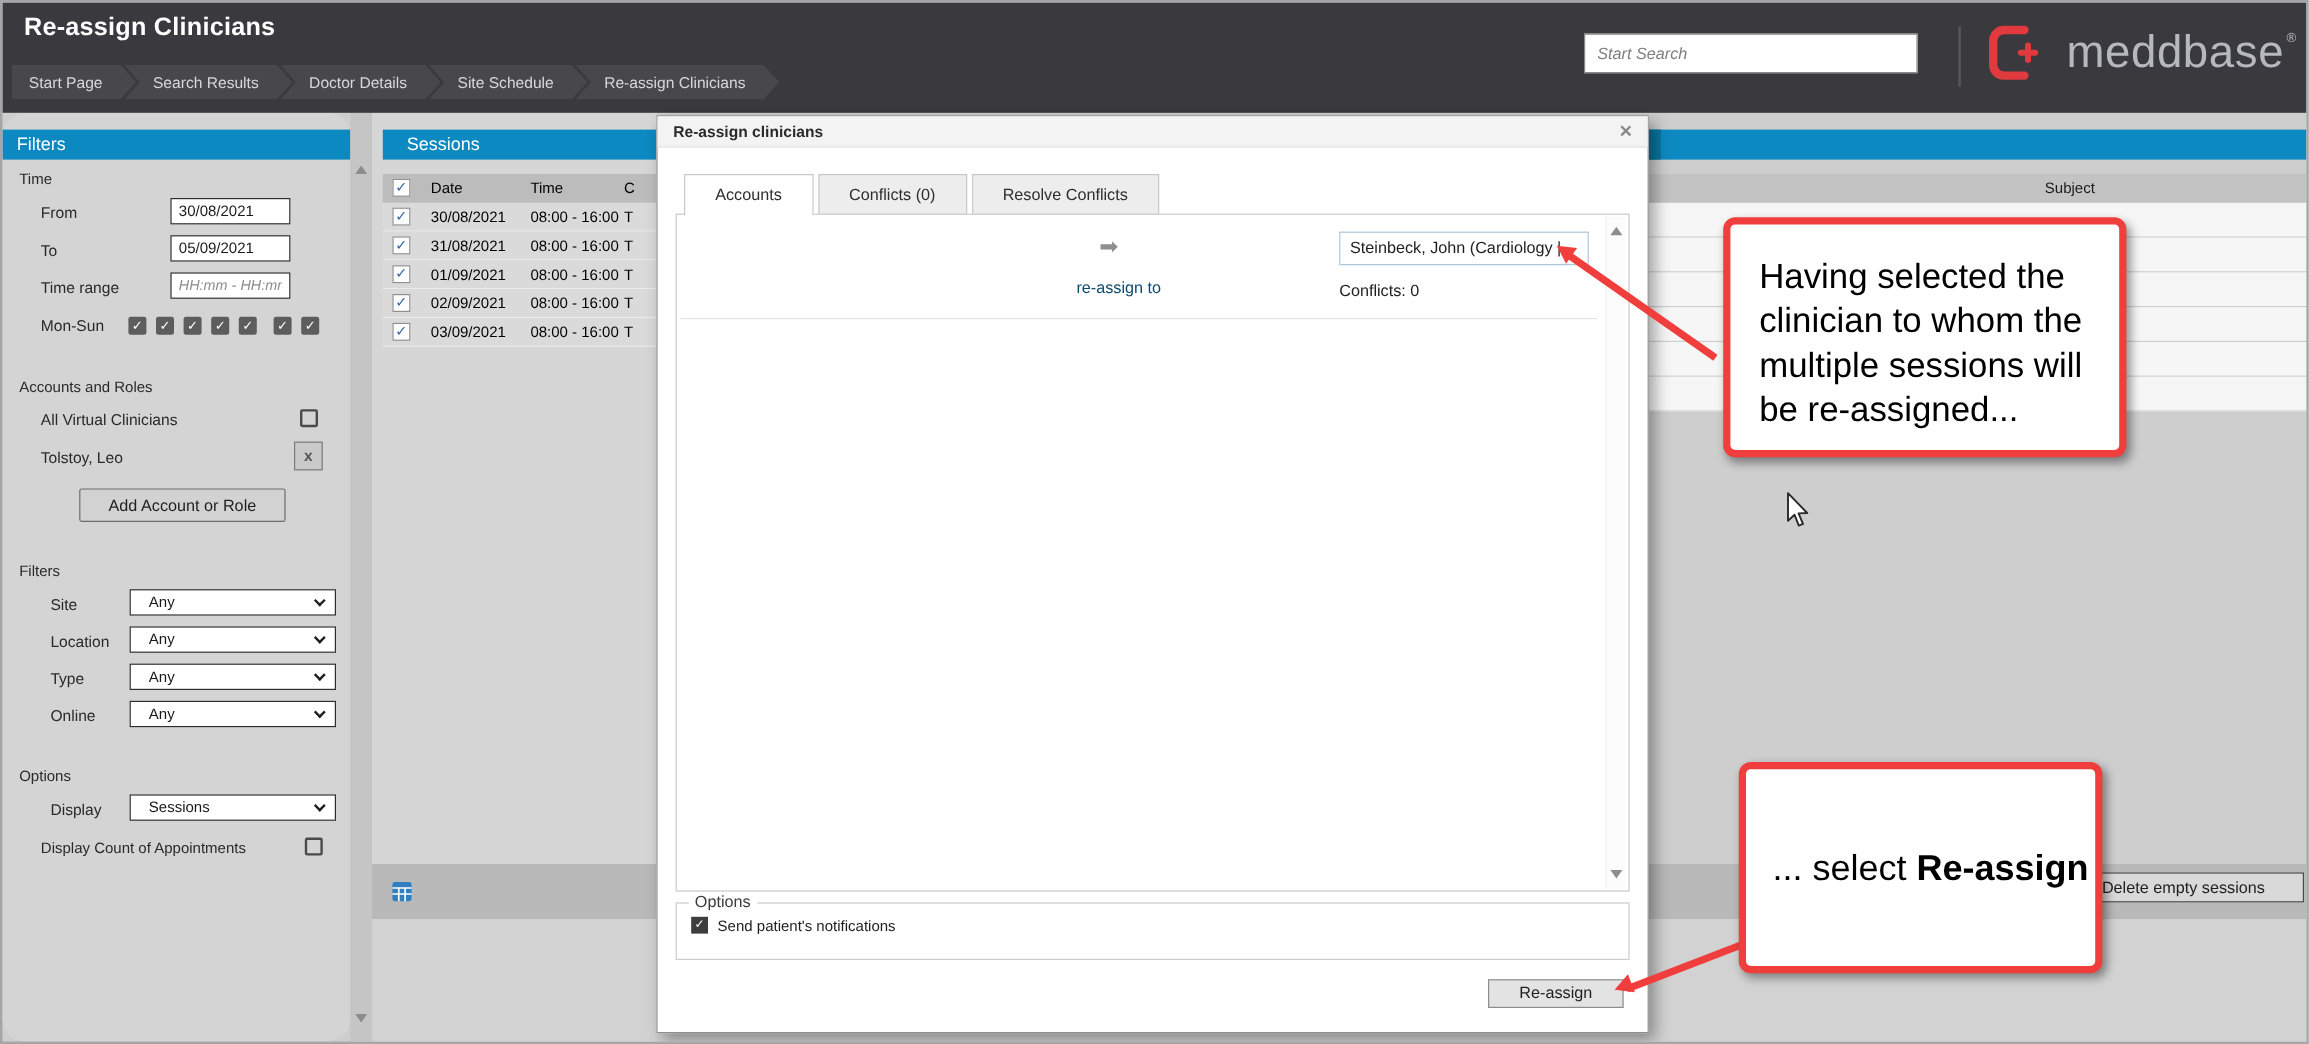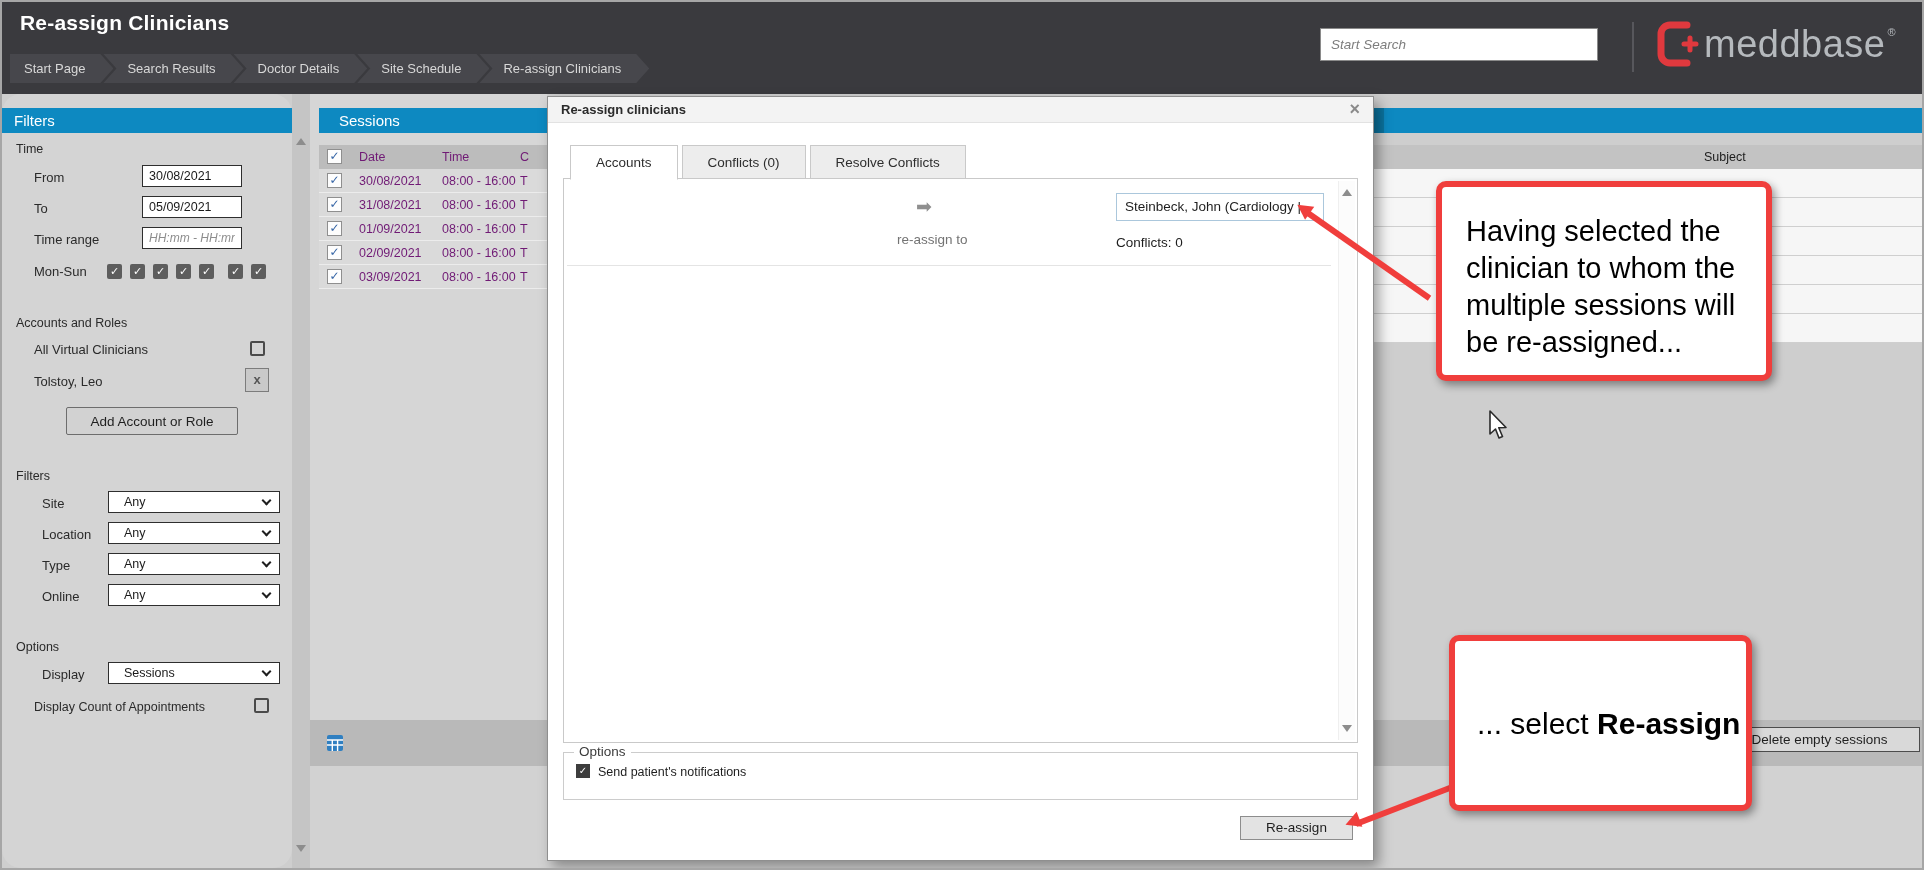--- a/index.html
+++ b/index.html
@@ -16,21 +16,21 @@
            clip-path:polygon(0 0, calc(100% - 13px) 0, 100% 50%, calc(100% - 13px) 100%, 0 100%, 13px 50%); }
   .crumb:first-child { margin-left:0; padding-left:14px;
            clip-path:polygon(0 0, calc(100% - 13px) 0, 100% 50%, calc(100% - 13px) 100%, 0 100%); }
   .search-box { position:absolute; left:1318px; top:26px; width:278px; height:33px;
                 background:#fff; border:1px solid #8a8a8a; }
   .search-box input { width:100%; height:100%; border:0; outline:none; padding:0 10px;
                 font-size:13.5px; color:#333; background:transparent; font-family:inherit; }
   .search-box input::placeholder { font-style:italic; color:#7d7d7d; }
   .logo-divider { position:absolute; left:1630px; top:20px; width:2px; height:50px; background:#57575c; }
   .logo { position:absolute; left:1652px; top:16px; display:flex; align-items:flex-start; }
-  .logo-text { font-size:38px; color:#b5b9bd; letter-spacing:.5px; line-height:52px; margin-left:2px; }
+  .logo-text { font-size:38px; color:#b5b9bd; letter-spacing:.5px; line-height:52px; margin-left:20px; }
   .logo-reg { font-size:11px; color:#b5b9bd; margin-top:8px; margin-left:2px; }
 
   
   .panel-header { position:absolute; height:25px; background:#0d89c1; color:#fff;
                   font-size:15px; line-height:25px; }
   .lbl { position:absolute; font-size:13px; color:#2a2a2a; white-space:nowrap; }
   .seclbl { position:absolute; font-size:12.5px; color:#2a2a2a; white-space:nowrap; }
   .fld { position:absolute; width:100px; height:22px; background:#fff; border:1px solid #2e2e2e; }
   .fld input { width:100%; height:100%; border:0; outline:none; padding:0 6px; font-size:12.5px;
                color:#1a1a1a; background:transparent; font-family:inherit; }
@@ -56,21 +56,21 @@
   .btn { background:#d2d2d2; border:1px solid #6d6d6d; color:#1f1f1f; text-align:center;
          font-family:inherit; font-size:13.5px; }
   .xbtn { position:absolute; width:24px; height:24px; background:#c9c9c9; border:1px solid #7c7c7c;
           color:#555; font-size:13px; font-weight:bold; text-align:center; line-height:22px; }
 
   
   .sessions { position:absolute; left:308px; top:92px; width:237px; bottom:0; background:#d6d6d6; z-index:1; }
   .sess-row { position:absolute; left:9px; right:0; height:24px; background:#dadada;
               border-bottom:1px solid #ececec; }
   .sess-head { position:absolute; left:9px; right:0; height:24px; background:#bcbcbc; }
-  .cell { position:absolute; font-size:12.5px; color:#701a75; line-height:24px; white-space:nowrap; }
+  .cell { position:absolute; font-size:12.5px; color:#000000; line-height:24px; white-space:nowrap; }
 
   
   .right-panel { position:absolute; left:1372px; right:0; top:92px; bottom:0; background:#cecece; z-index:1; }
   .rp-head-strip { position:absolute; left:0; top:14px; width:10px; height:25px; background:#0b74a0; }
   .rp-colhead { position:absolute; left:0; right:0; top:51px; height:24px; background:#c3c3c3; }
   .rp-row { position:absolute; left:0; right:0; height:29px; background:#f6f6f6; border-bottom:1px solid #cfcfcf; }
 
   
   .bottom-bar { position:absolute; left:308px; right:0; top:718px; height:46px; background:#b9b9b9; z-index:1; }
   .bottom-strip { position:absolute; left:308px; right:0; top:764px; bottom:0; background:#d2d2d2; z-index:1; }
@@ -86,21 +86,21 @@
   .modal-close { position:absolute; right:13px; top:2px; font-size:18px; font-weight:bold; color:#8a8a8a; cursor:default; }
   .tabs { position:absolute; left:22px; top:48px; display:flex; }
   .tab { height:34px; line-height:33px; padding:0 25px; font-size:13.5px; color:#2e2e2e;
          background:#ededed; border:1px solid #c9c9c9; margin-right:4px; }
   .tab.active { background:#fff; border-bottom:1px solid #fff; height:35px; position:relative; z-index:2; }
   .modal-content { position:absolute; left:15px; right:15px; top:81px; height:565px;
                    border:1px solid #c9c9c9; background:#fff; }
   .from-block { position:absolute; left:18px; top:12px; font-size:13.5px; color:#1e1e1e; line-height:21px; }
   .arrow-glyph { position:absolute; left:352px; top:16px; font-size:19px; color:#8f8f8f;
                  font-family:"DejaVu Sans", sans-serif; }
-  .reassign-to { position:absolute; left:333px; top:53px; font-size:13.5px; color:#737373; }
+  .reassign-to { position:absolute; left:333px; top:53px; font-size:13.5px; color:#0c4a6e; }
   .target-box { position:absolute; left:552px; top:14px; width:208px; height:28px; border:1px solid #abc7dc;
                 font-size:13.5px; line-height:26px; padding-left:8px; color:#1e1e1e; white-space:nowrap; overflow:hidden; }
   .conflicts { position:absolute; left:552px; top:56px; font-size:13.5px; color:#1e1e1e; }
   .content-hr { position:absolute; left:3px; right:26px; top:86px; height:1px; background:#e4e4e4; }
   .content-scroll { position:absolute; right:2px; top:2px; bottom:2px; width:17px; background:#fcfcfc;
                     border-left:1px solid #efefef; }
   .options-field { position:absolute; left:15px; right:15px; top:655px; height:48px; border:1px solid #cccccc; }
   .options-legend { position:absolute; left:10px; top:-9px; background:#fff; padding:0 5px;
                     font-size:13.5px; color:#3c3c3c; }
   .send-cb { position:absolute; left:12px; top:11px; width:14px; height:14px; background:#3d3d3d;

